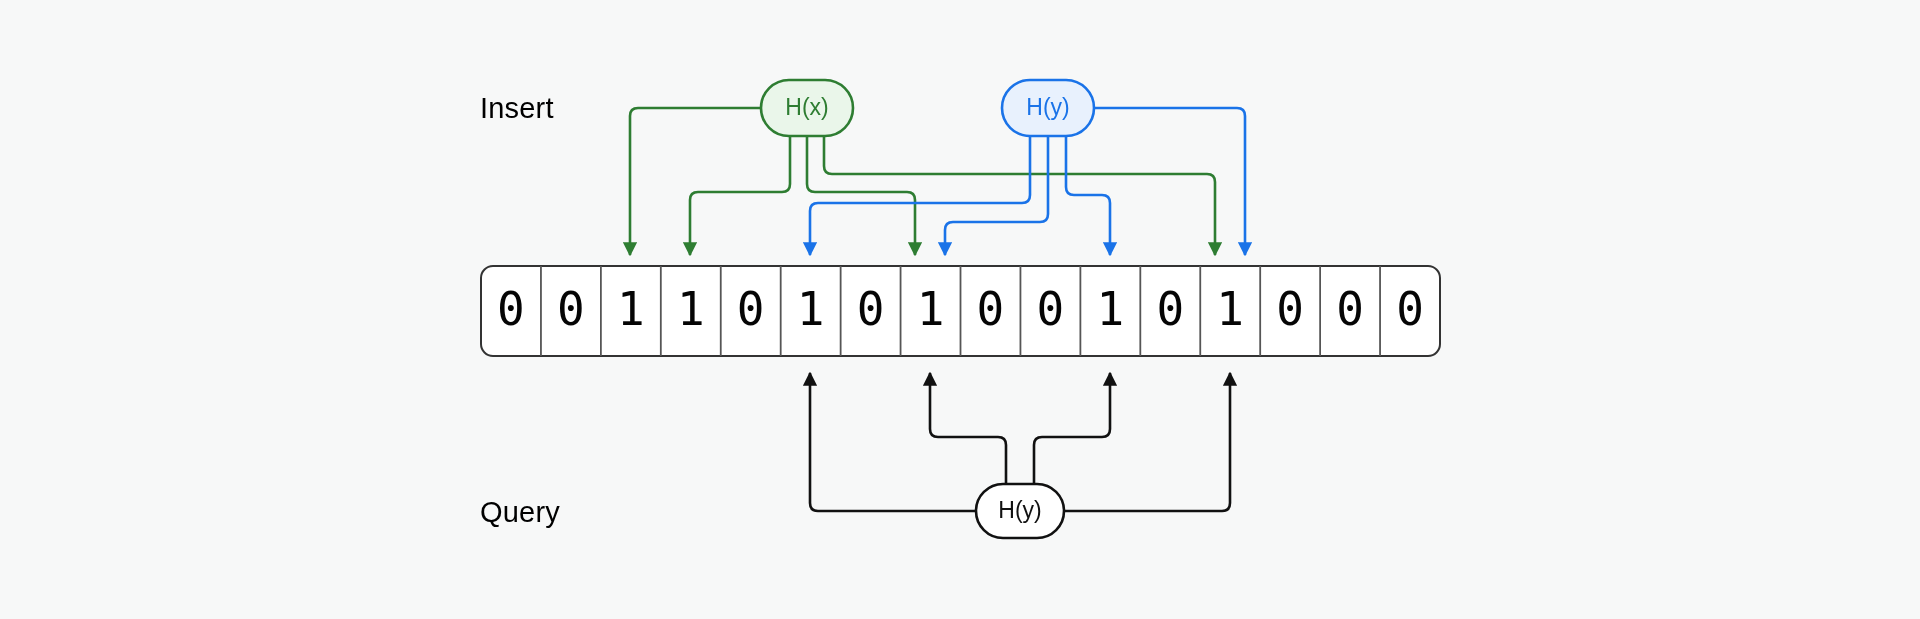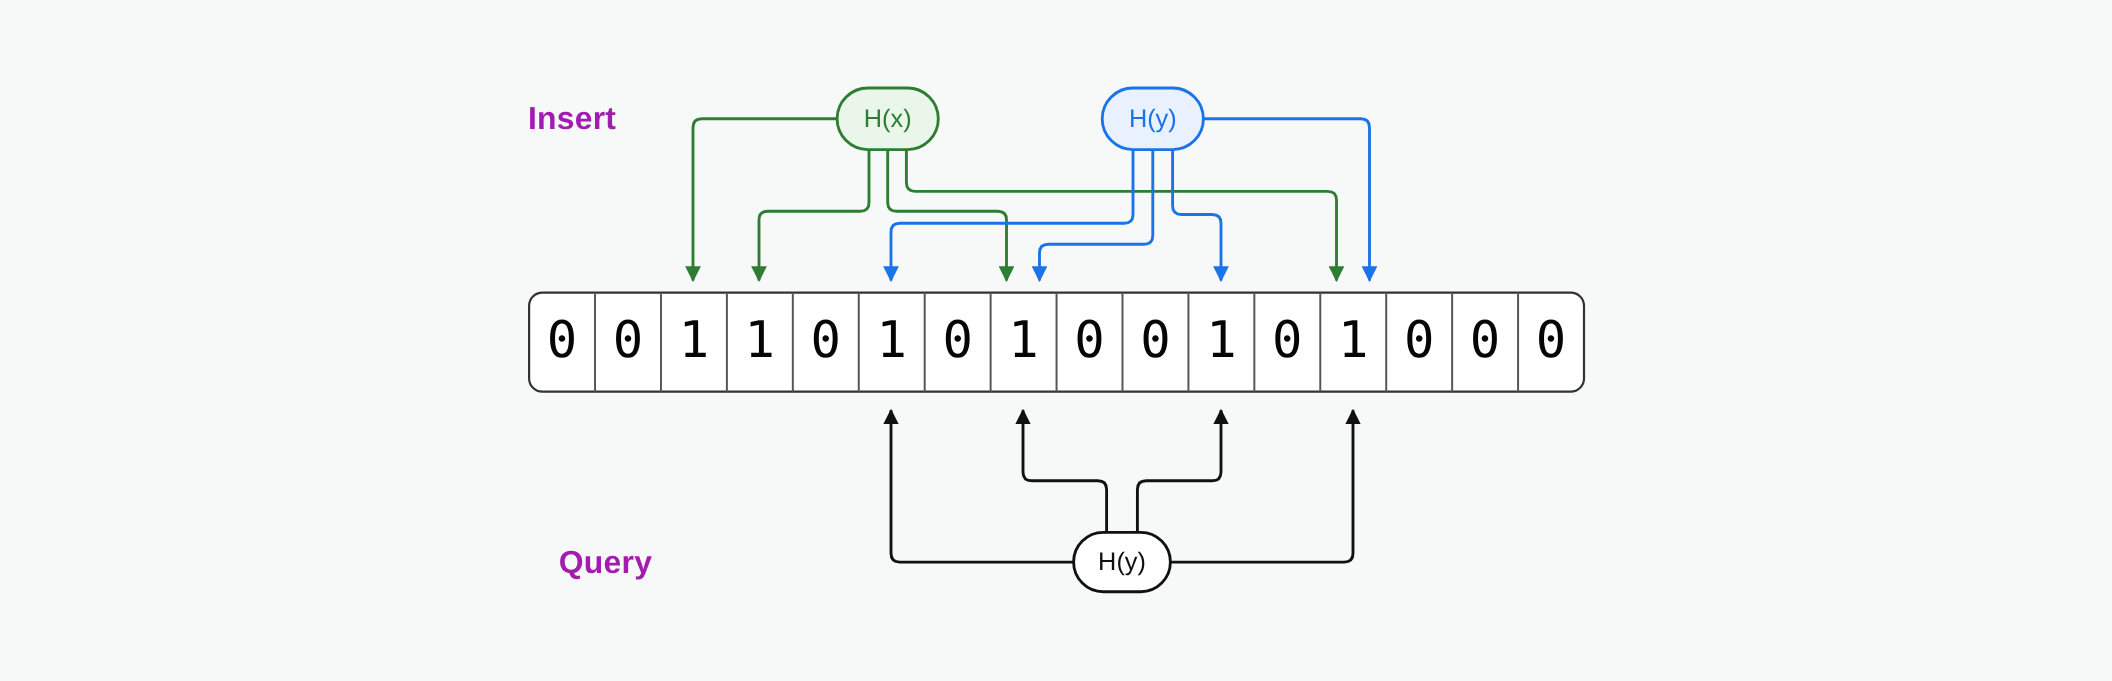--- a/index.html
+++ b/index.html
@@ -9,27 +9,26 @@
     font-family:"Liberation Sans", sans-serif;
     overflow:hidden;
   }
   #stage{position:relative;width:1920px;height:619px;}
   svg#diagram{position:absolute;left:0;top:0;width:1920px;height:619px;display:block;}
 
   .row-label{
     position:absolute;
     font-family:"Liberation Sans", sans-serif;
     font-size:29px;
-    color:#a21caf;
+    color:#000000;
     white-space:nowrap;
     letter-spacing:0.2px;
-    font-weight:bold;
   }
   #insert-label{left:480px;top:92px;}
-  #query-label{left:508px;top:496px;}
+  #query-label{left:480px;top:496px;}
 
   .node-text{
     font-family:"Liberation Sans", sans-serif;
     font-size:23px;
     text-anchor:middle;
     dominant-baseline:middle;
   }
   .bit-text{
     font-family:"DejaVu Sans Mono", monospace;
     font-size:46px;

